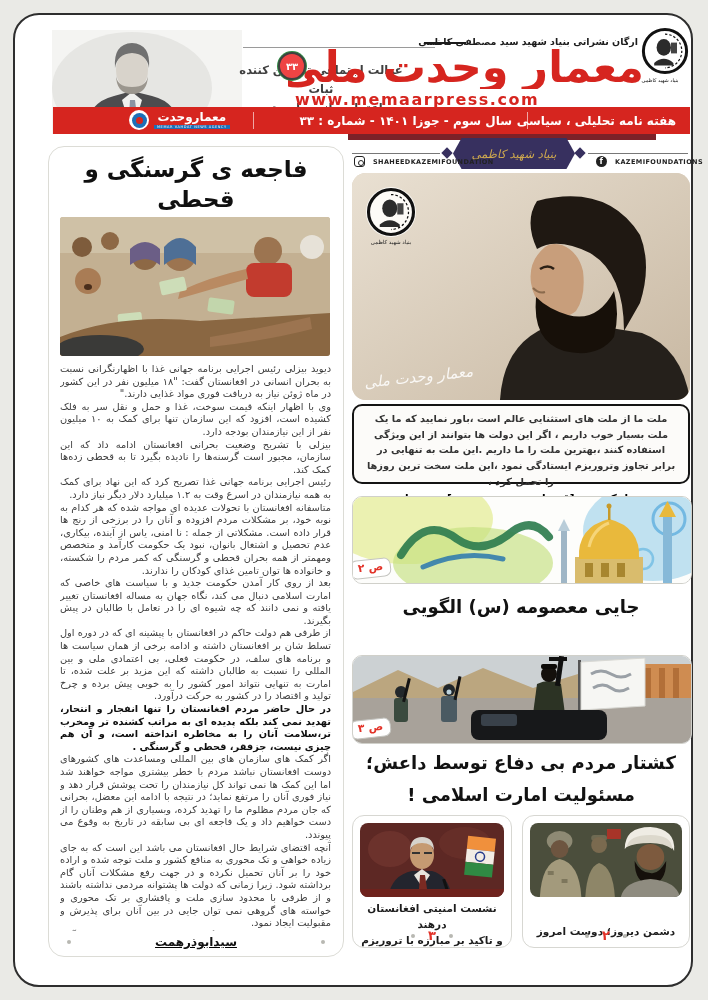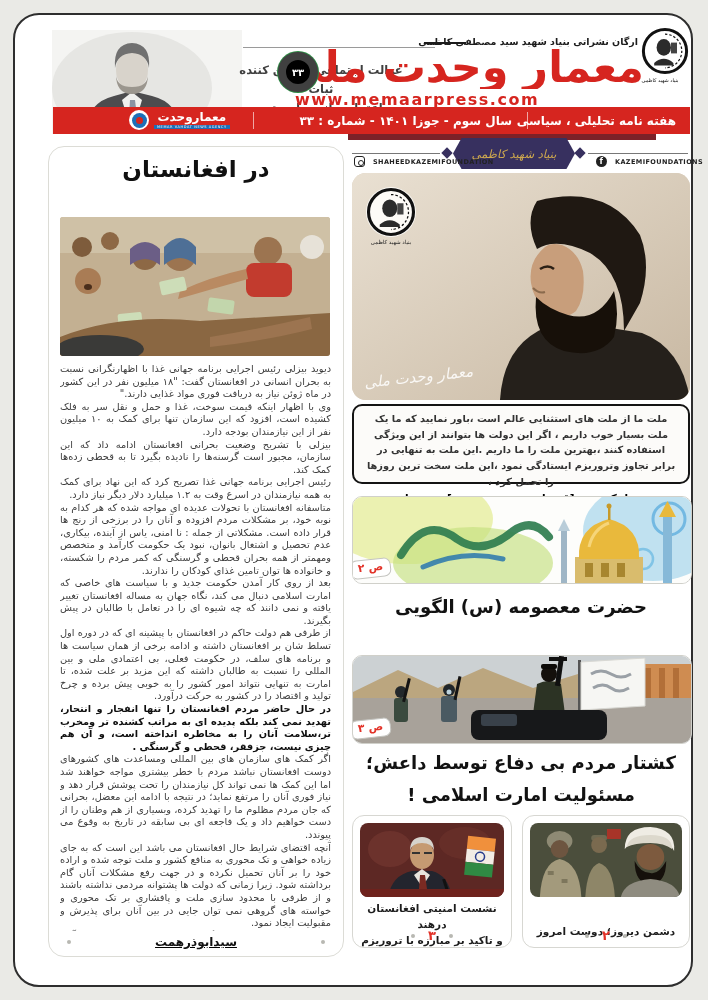--- a/index.html
+++ b/index.html
@@ -13,23 +13,23 @@
   .portrait{left:52px;top:30px;width:190px;height:104px;overflow:hidden;}
   .quote-rule{left:243px;top:47px;width:192px;height:1px;background:#9a9a9a;}
   .portrait-quote{left:230px;top:61px;width:182px;text-align:center;font-size:11.5px;font-weight:bold;
                   color:#3f3f3f;line-height:1.65;direction:rtl;}
   .organ-text{right:70px;top:36px;font-size:9.5px;font-weight:bold;color:#1c1c1c;direction:rtl;}
   .organ-dash{right:242px;top:42px;width:42px;height:2px;background:#1c1c1c;}
   .foundation-logo{left:641px;top:27px;width:48px;height:48px;}
   .foundation-logo-caption{left:630px;top:77px;width:60px;font-size:5px;text-align:center;color:#111;direction:rtl;}
   .masthead-title{left:288px;top:46px;width:356px;text-align:center;font-size:43px;font-weight:900;
                   color:#d6251f;line-height:1;direction:rtl;white-space:nowrap;overflow:hidden;}
-  .issue-badge{left:278px;top:52px;width:24px;height:24px;border-radius:50%;background:#000000;color:#fff;
+  .issue-badge{left:278px;top:52px;width:24px;height:24px;border-radius:50%;background:#ef4444;color:#fff;
                font-size:10px;font-weight:bold;display:flex;align-items:center;justify-content:center;
-               border:8px solid #404040;box-shadow:0 0 0 1px #2e8b44;}
+               border:2px solid #404040;box-shadow:0 0 0 1px #2e8b44;}
   .website{left:295px;top:90px;width:240px;text-align:center;font-size:16px;font-weight:800;color:#d6251f;
            letter-spacing:1.5px;}
   .red-bar{left:53px;top:107px;width:637px;height:27px;background:#d6251f;}
   .bar-text{position:absolute;top:0;height:27px;display:flex;align-items:center;font-size:12px;
             font-weight:bold;color:#fff;direction:rtl;white-space:nowrap;}
   .bar-type{right:14px;}
   .bar-issue{right:178px;margin-left:47px;}
   .bar-sep{position:absolute;top:5px;width:1px;height:17px;background:rgba(255,255,255,.6);}
   .s1{right:162px;}.s2{right:436px;}
   .bar-logo{position:absolute;left:76px;top:3px;display:flex;align-items:center;gap:5px;direction:ltr;}
@@ -229,21 +229,21 @@
       <rect x="255" y="10" width="2.5" height="13" fill="#c79a2a"></rect>
       <circle cx="256" cy="9" r="2.5" fill="#c79a2a"></circle>
       <rect x="310" y="20" width="9" height="66" fill="#86b9d8"></rect>
       <path d="M306 20 L323 20 L314.5 4 Z" fill="#e9b93c"></path>
       <path d="M48 58 Q72 18 104 42 Q130 60 160 34 Q180 20 196 40" fill="none" stroke="#2f7d4f" stroke-width="8" stroke-linecap="round" opacity=".92"></path>
       <path d="M70 70 Q110 52 150 62" fill="none" stroke="#1f6fae" stroke-width="5" stroke-linecap="round" opacity=".8"></path>
     </svg>
     <span class="page-badge">ص ۲</span>
   </div>
   <h2 class="abs rc-headline m">
-    <div>حضرت معصومه (س) الگویی</div>
+    <div>جایی معصومه (س) الگویی</div>
   </h2>
 
   <div class="abs media-card taliban-card">
     <svg viewBox="0 0 338 87" width="338" height="87" preserveAspectRatio="none">
       <rect width="338" height="87" fill="#ccd1d3"></rect>
       <path d="M0 36 L45 14 L85 32 L130 12 L180 32 L225 18 L270 34 L338 26 L338 44 L0 44 Z" fill="#bba67f"></path>
       <rect x="272" y="8" width="66" height="54" fill="#cf8c51"></rect>
       <rect x="278" y="12" width="6" height="46" fill="#b26f38"></rect>
       <rect x="292" y="12" width="6" height="46" fill="#b26f38"></rect>
       <rect x="306" y="12" width="6" height="46" fill="#b26f38"></rect>
@@ -334,20 +334,21 @@
     </div>
     <div class="num-row">
       <span class="dot"></span>
       <span class="num">۲</span>
       <span class="dot"></span>
     </div>
   </div>
 
   <div class="abs article-card">
     <h1 class="article-headline">
+      <div>فاجعه ی گرسنگی و قحطی</div>
       <div>در افغانستان</div>
     </h1>
     <div class="article-photo">
       <svg viewBox="0 0 270 139" width="270" height="139" preserveAspectRatio="none">
         <rect width="270" height="139" fill="#c3b092"></rect>
         <rect width="270" height="36" fill="#cfc1a6"></rect>
         <circle cx="22" cy="30" r="10" fill="#7e5c3c"></circle>
         <circle cx="50" cy="24" r="9" fill="#8d6845"></circle>
         <circle cx="252" cy="30" r="12" fill="#e7e2d8"></circle>
         <circle cx="85" cy="40" r="13" fill="#8d6845"></circle>

